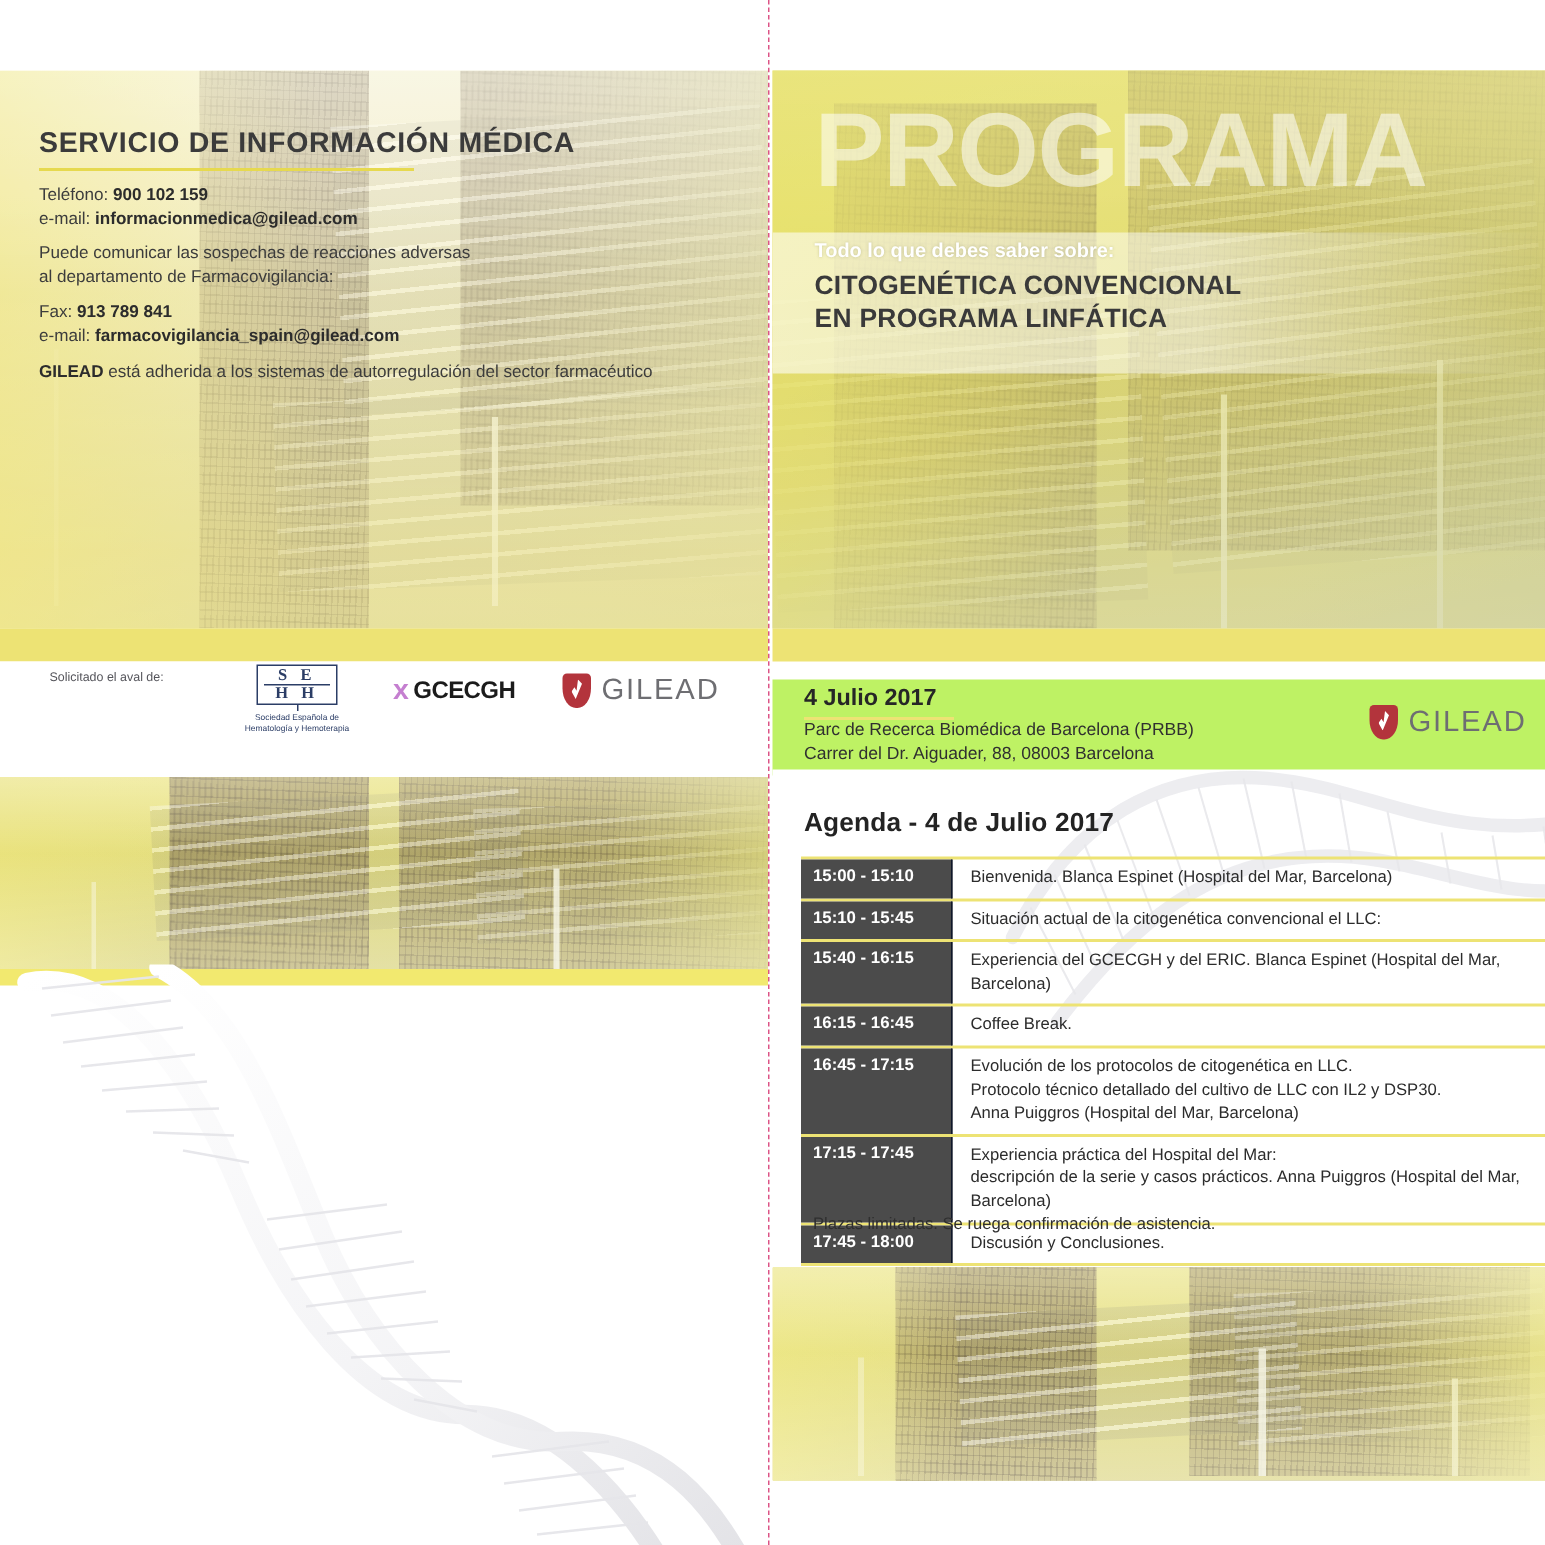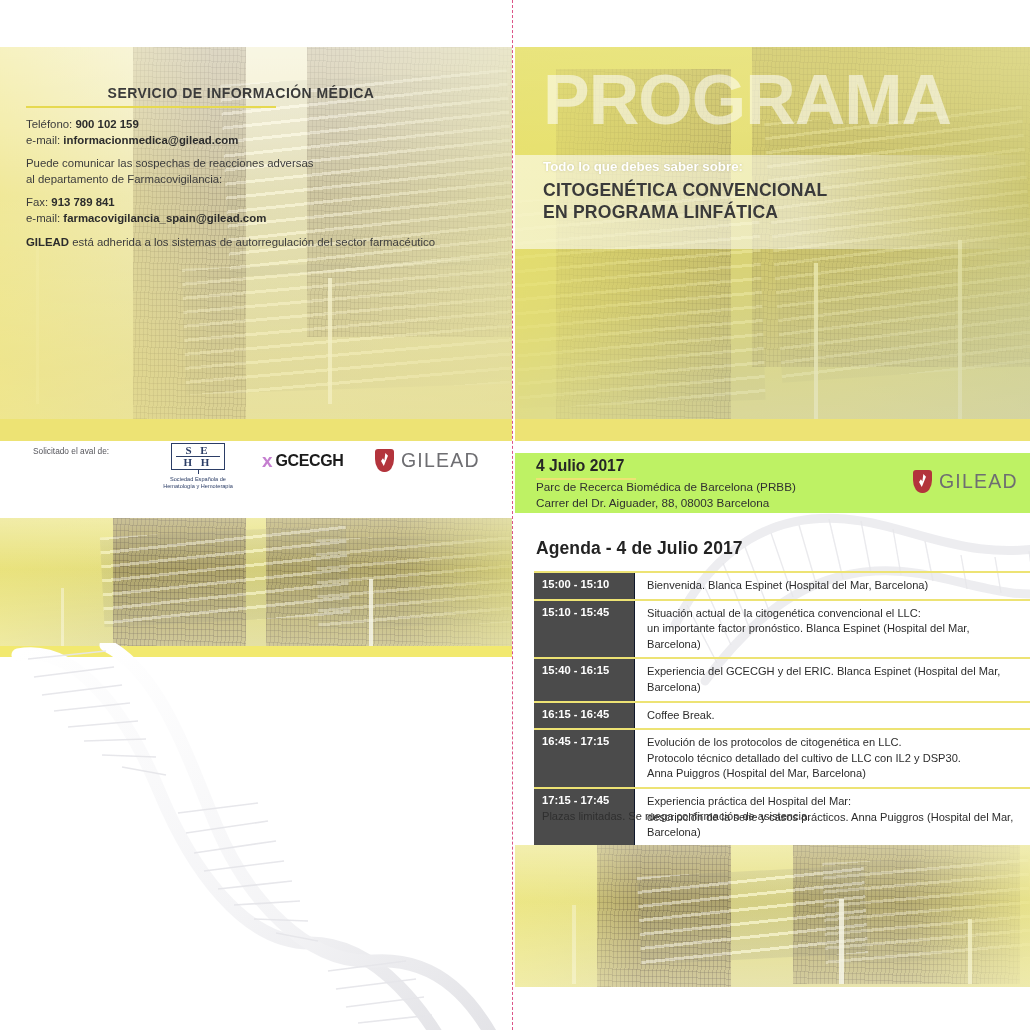--- a/index.html
+++ b/index.html
@@ -17,23 +17,22 @@
   .panel-tl{
     position:absolute;left:0;top:47px;width:512px;height:372px;overflow:hidden;
     background:linear-gradient(180deg,#fdfbe8 0%,#fbf7dd 22%,#f5efc2 46%,#efe79d 68%,#ece07d 86%,#ebdf74 100%);
   }
   .tl-photo{
     position:absolute;left:0;top:0;width:512px;height:372px;overflow:hidden;opacity:.62;
   }
   .panel-tl .text-block{position:absolute;left:26px;top:38px;width:430px;z-index:5;}
 
   .sim-title{
-    font-size:14px;font-weight:bold;letter-spacing:.45px;color:#3b3b3b;
+    font-size:19px;font-weight:bold;letter-spacing:.45px;color:#3b3b3b;
     margin:0 0 5px 0;
-    text-align:center;
   }
   .sim-rule{width:250px;height:2px;background:#e6d94f;margin:0 0 9px 0;}
   .sim-line{font-size:11.4px;color:#3c3c3c;line-height:15.6px;margin:0;}
   .sim-line b{font-weight:bold;color:#2c2c2c;}
   .sim-gap{height:8px;}
 
   
   .band-tl{position:absolute;left:0;top:419px;width:512px;height:22px;background:#ede374;}
 
   
@@ -371,21 +370,20 @@
         <div class="ag-row">
           <div class="ag-time">15:00 - 15:10</div>
           <div class="ag-desc">
             <span>Bienvenida. Blanca Espinet (Hospital del Mar, Barcelona)</span>
           </div>
         </div>
         <div class="ag-row">
           <div class="ag-time">15:10 - 15:45</div>
           <div class="ag-desc">
             <span>Situación actual de la citogenética convencional el LLC:</span>
-            <span>un importante factor pronóstico. Blanca Espinet (Hospital del Mar, Barcelona)</span>
           </div>
         </div>
         <div class="ag-row">
           <div class="ag-time">15:40 - 16:15</div>
           <div class="ag-desc">
             <span>Experiencia del GCECGH y del ERIC. Blanca Espinet (Hospital del Mar, Barcelona)</span>
           </div>
         </div>
         <div class="ag-row">
           <div class="ag-time">16:15 - 16:45</div>

